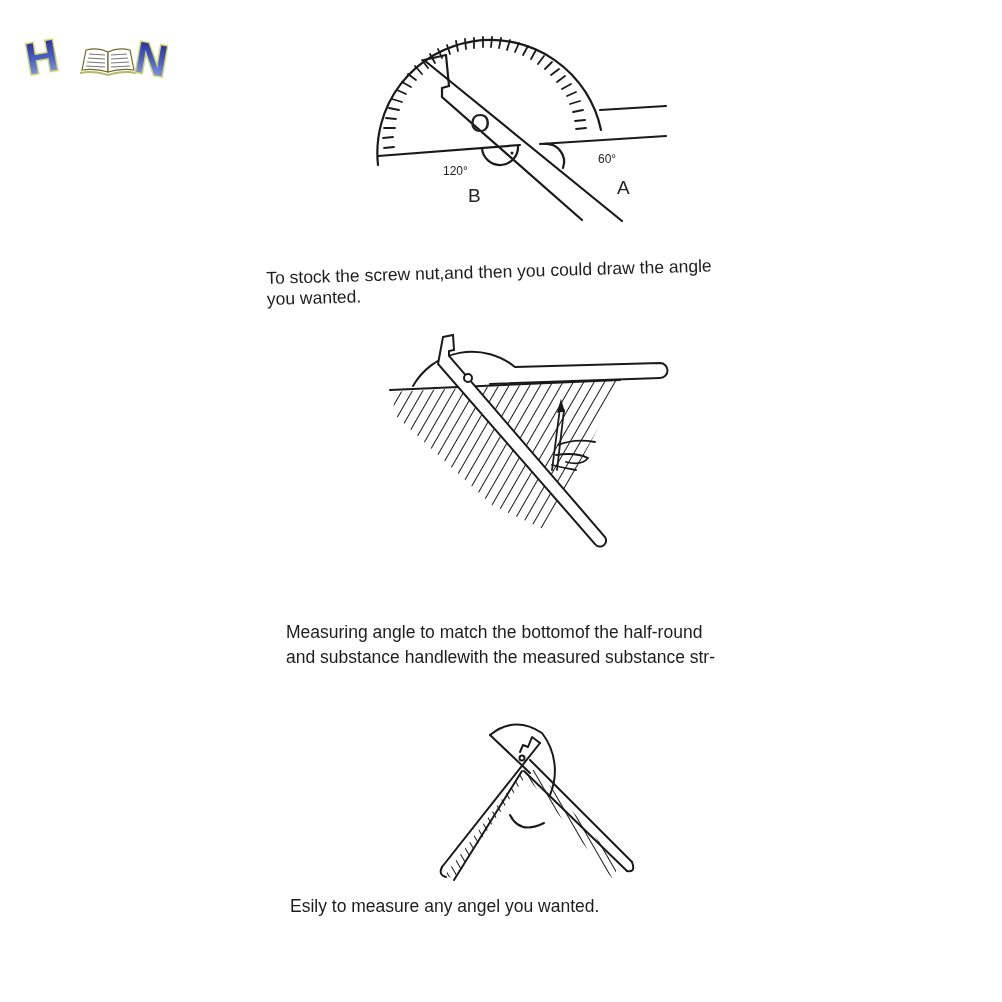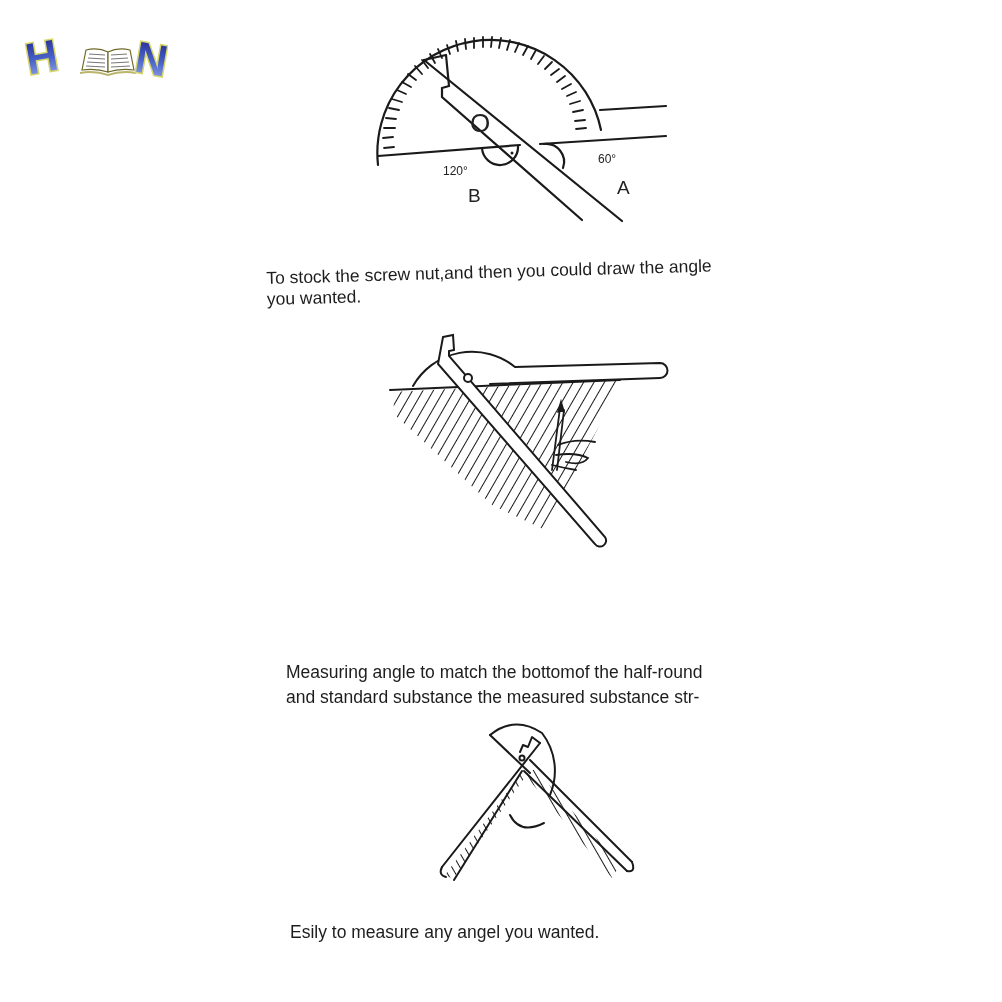--- a/index.html
+++ b/index.html
@@ -2,22 +2,22 @@
 <html><head>
 <meta charset="utf-8">
 <style>
   html,body{margin:0;padding:0;background:#ffffff;}
   body{width:1002px;height:1002px;position:relative;overflow:hidden;font-family:"Liberation Sans",sans-serif;color:#1a1a1a;}
   .abs{position:absolute;}
   .logo{left:18px;top:22px;width:150px;height:58px;}
   .diagram{position:absolute;}
   .caption{position:absolute;font-family:"Liberation Sans",sans-serif;color:#1d1d1d;line-height:1.22;margin:0;}
   .cap1{left:266px;top:268px;width:560px;font-size:17.5px;transform:rotate(-1.6deg);transform-origin:left top;}
-  .cap2{left:286px;top:660px;width:540px;font-size:17.5px;line-height:1.44;}
-  .cap3{left:290px;top:922px;width:400px;font-size:17.5px;}
+  .cap2{left:286px;top:620px;width:540px;font-size:17.5px;line-height:1.44;}
+  .cap3{left:290px;top:896px;width:400px;font-size:17.5px;}
   .cap-line{display:block;white-space:nowrap;}
   .lbl{font-family:"Liberation Sans",sans-serif;fill:#222;}
 </style>
 </head>
 <body>
 
 <div class="abs logo">
   <svg width="150" height="58" viewBox="0 0 150 58">
     <defs>
       <linearGradient id="lg" x1="0" y1="0" x2="0" y2="1">
@@ -153,21 +153,21 @@
       <path d="M178 92 L181 82 L184 92" fill="#1a1a1a"></path>
       <path d="M178 125 Q195 118 215 122"></path>
       <path d="M176 135 Q196 132 208 138 Q202 146 186 142"></path>
       <path d="M172 145 Q184 148 196 150"></path>
     </g>
   </svg>
 </div>
 
 <p class="caption cap2">
   <span class="cap-line">Measuring angle to match the bottomof the half-round</span>
-  <span class="cap-line">and standard substance the measured substance str-</span>
+  <span class="cap-line">and substance handlewith the measured substance str-</span>
 </p>
 
 <div class="diagram" style="left:420px;top:715px;width:230px;height:180px;">
   <svg width="230" height="180" viewBox="0 0 230 180" fill="none" stroke="#1a1a1a" stroke-width="2" stroke-linecap="round" stroke-linejoin="round">
     <defs>
       <pattern id="hatch2" width="7" height="7" patternUnits="userSpaceOnUse" patternTransform="rotate(-30)">
         <line x1="0" y1="0" x2="0" y2="7" stroke="#1a1a1a" stroke-width="2"></line>
       </pattern>
     </defs>
 

